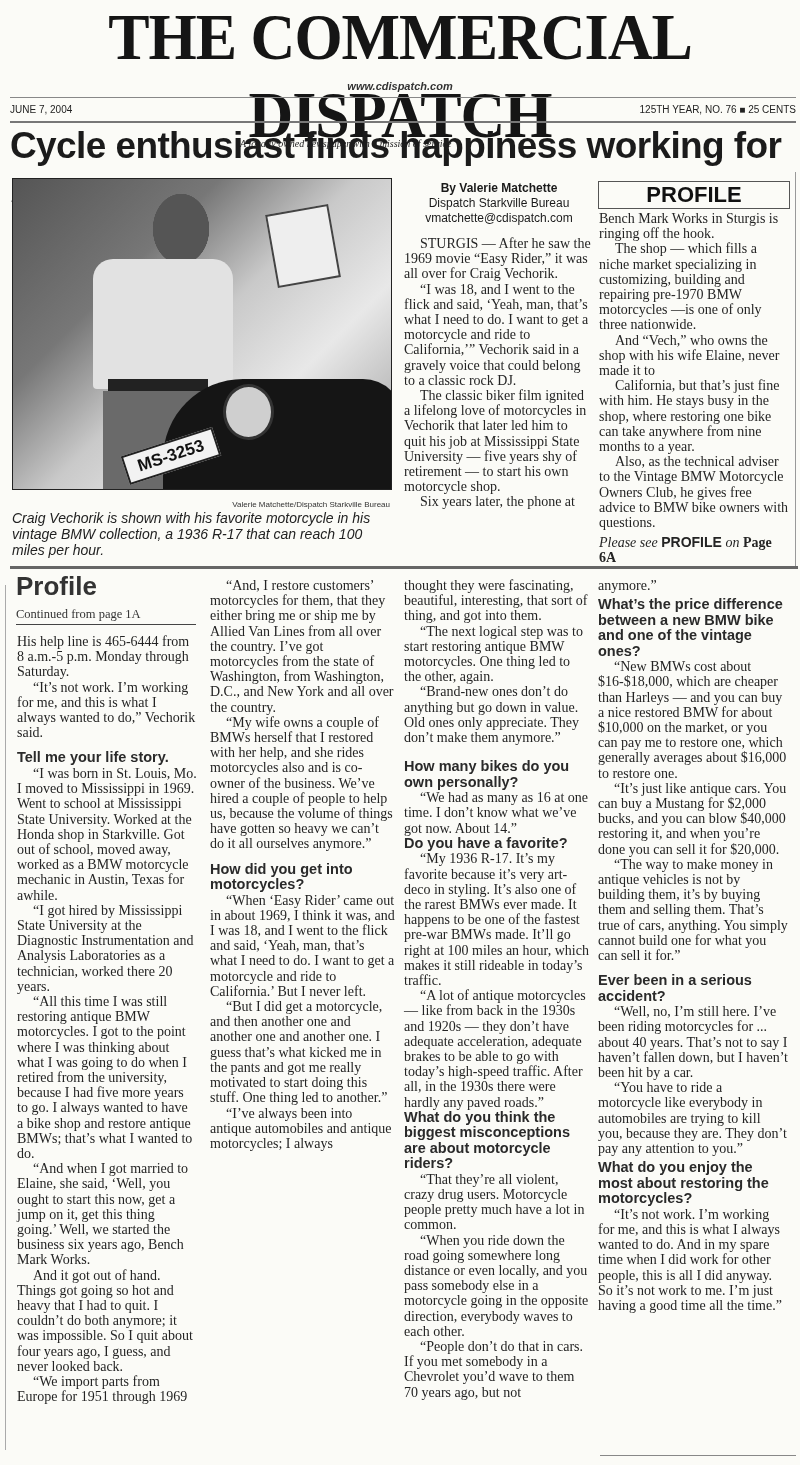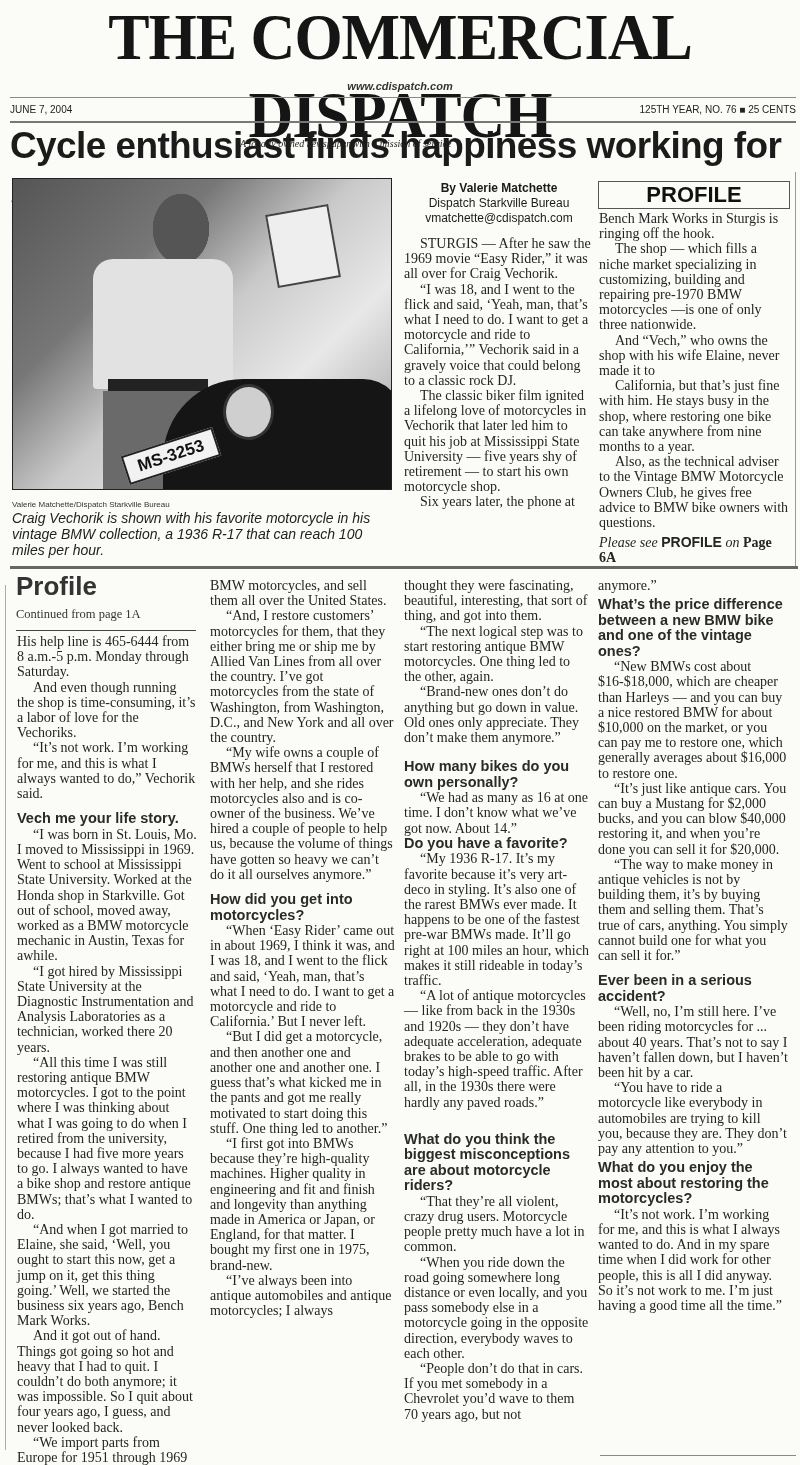--- a/index.html
+++ b/index.html
@@ -42,37 +42,37 @@
     border:1px solid #222; overflow:hidden;
   }
   .photo .shirt { position:absolute; left:80px; top:80px; width:140px; height:130px; background:#e2e2e2; border-radius:20px 20px 4px 4px; }
   .photo .belt { position:absolute; left:95px; top:200px; width:100px; height:12px; background:#222; }
   .photo .pants { position:absolute; left:90px; top:212px; width:110px; height:100px; background:#6a6a6a; }
   .photo .bike { position:absolute; left:150px; top:200px; width:240px; height:120px; background:#151515; border-radius:80px 40px 0 0; }
   .photo .lamp { position:absolute; left:210px; top:205px; width:45px; height:50px; background:#cfcfcf; border-radius:50%; border:3px solid #333; }
   .photo .plate { position:absolute; left:110px; top:262px; width:92px; height:26px; background:#f2f2f2; border:2px solid #222; transform:rotate(-18deg);
     font-family:"Liberation Sans", sans-serif; font-weight:bold; font-size:17px; text-align:center; line-height:26px; color:#111; }
   .photo .poster { position:absolute; left:258px; top:30px; width:60px; height:70px; background:#eee; border:2px solid #444; transform:rotate(-10deg); }
-  .credit { left:12px; top:500px; width:378px; font-family:"Liberation Sans", sans-serif; font-size:8px; color:#333; }
+  .credit { left:12px; top:500px; width:378px; text-align:right; font-family:"Liberation Sans", sans-serif; font-size:8px; color:#333; }
   .caption { left:12px; top:510px; width:380px; font-family:"Liberation Sans", sans-serif; font-style:italic; font-size:14px; line-height:16px; color:#222; }
   .byline { left:404px; top:181px; width:190px; text-align:center; font-family:"Liberation Sans", sans-serif; font-size:12px; line-height:15px; }
   .byline .name { font-weight:bold; }
   .col { font-size:14px; line-height:15.2px; color:#242424; }
   .col p { margin:0; text-indent:16px; }
   .col p.noind { text-indent:0; }
   .col h3 { margin:6px 0 0 0; font-family:"Liberation Sans", sans-serif; font-weight:bold; font-size:14.5px; line-height:15.5px; color:#2a2a2a; }
   .profilebox { left:598px; top:181px; width:190px; height:26px; border:1px solid #555;
     text-align:center; font-family:"Liberation Sans", sans-serif; font-weight:bold; font-size:22px; line-height:26px; color:#111; }
   .seepage { font-style:italic; }
   .seepage b { font-style:normal; font-family:"Liberation Sans", sans-serif; }
   .seepage strong { font-style:normal; }
   .vline { left:795px; top:172px; width:1px; height:395px; background:#999; }
   .rule3 { left:10px; top:566px; width:788px; height:3px; background:#666; }
   .profile-h { left:16px; top:570px; font-family:"Liberation Sans", sans-serif; font-weight:bold; font-size:26px; line-height:32px; color:#333; }
-  .contline { left:16px; top:607px; width:180px; font-size:12.5px; color:#333; border-bottom:1px solid #444; padding-bottom:8px; }
+  .contline { left:16px; top:607px; width:180px; font-size:12.5px; color:#333; border-bottom:1px solid #444; padding-bottom:2px; }
   .leftedge { left:5px; top:585px; width:1px; height:865px; background:#aaa; }
   .endrule { left:600px; top:1455px; width:196px; height:1px; background:#888; }
 </style>
 </head>
 <body>
 
 <div class="abs masthead">THE COMMERCIAL DISPATCH</div>
 <div class="abs url">www.cdispatch.com</div>
 <div class="abs rule1"></div>
 <div class="abs dateline">
@@ -121,52 +121,49 @@
 <div class="abs vline"></div>
 
 <div class="abs rule3"></div>
 
 <div class="abs leftedge"></div>
 <div class="abs profile-h">Profile</div>
 <div class="abs contline">Continued from page 1A</div>
 
 <div class="abs col" style="left:17px; top:634px; width:180px;">
   <p class="noind">His help line is 465-6444 from 8 a.m.-5 p.m. Monday through Saturday.</p>
-  <p>And even though running the shop is time-consuming, it’s a labor of love for the Vechoriks.</p>
   <p>“It’s not work. I’m working for me, and this is what I always wanted to do,” Vechorik said.</p>
-  <h3 style="margin-top:10px;">Vech me your life story.</h3>
+  <h3 style="margin-top:10px;">Tell me your life story.</h3>
   <p>“I was born in St. Louis, Mo. I moved to Mississippi in 1969. Went to school at Mississippi State University. Worked at the Honda shop in Starkville. Got out of school, moved away, worked as a BMW motorcycle mechanic in Austin, Texas for awhile.</p>
   <p>“I got hired by Mississippi State University at the Diagnostic Instrumentation and Analysis Laboratories as a technician, worked there 20 years.</p>
   <p>“All this time I was still restoring antique BMW motorcycles. I got to the point where I was thinking about what I was going to do when I retired from the university, because I had five more years to go. I always wanted to have a bike shop and restore antique BMWs; that’s what I wanted to do.</p>
   <p>“And when I got married to Elaine, she said, ‘Well, you ought to start this now, get a jump on it, get this thing going.’ Well, we started the business six years ago, Bench Mark Works.</p>
   <p>And it got out of hand. Things got going so hot and heavy that I had to quit. I couldn’t do both anymore; it was impossible. So I quit about four years ago, I guess, and never looked back.</p>
   <p>“We import parts from Europe for 1951 through 1969</p>
 </div>
 
 <div class="abs col" style="left:210px; top:578px; width:185px;">
-  <p class="noind">BMW motorcycles, and sell them all over the United States.</p>
   <p>“And, I restore customers’ motorcycles for them, that they either bring me or ship me by Allied Van Lines from all over the country. I’ve got motorcycles from the state of Washington, from Washington, D.C., and New York and all over the country.</p>
   <p>“My wife owns a couple of BMWs herself that I restored with her help, and she rides motorcycles also and is co-owner of the business. We’ve hired a couple of people to help us, because the volume of things have gotten so heavy we can’t do it all ourselves anymore.”</p>
   <h3 style="margin-top:10px;">How did you get into motorcycles?</h3>
   <p>“When ‘Easy Rider’ came out in about 1969, I think it was, and I was 18, and I went to the flick and said, ‘Yeah, man, that’s what I need to do. I want to get a motorcycle and ride to California.’ But I never left.</p>
   <p>“But I did get a motorcycle, and then another one and another one and another one. I guess that’s what kicked me in the pants and got me really motivated to start doing this stuff. One thing led to another.”</p>
-  <p>“I first got into BMWs because they’re high-quality machines. Higher quality in engineering and fit and finish and longevity than anything made in America or Japan, or England, for that matter. I bought my first one in 1975, brand-new.</p>
   <p>“I’ve always been into antique automobiles and antique motorcycles; I always</p>
 </div>
 
 <div class="abs col" style="left:404px; top:578px; width:185px;">
   <p class="noind">thought they were fascinating, beautiful, interesting, that sort of thing, and got into them.</p>
   <p>“The next logical step was to start restoring antique BMW motorcycles. One thing led to the other, again.</p>
   <p>“Brand-new ones don’t do anything but go down in value. Old ones only appreciate. They don’t make them anymore.”</p>
   <h3 style="margin-top:14px;">How many bikes do you own personally?</h3>
   <p>“We had as many as 16 at one time. I don’t know what we’ve got now. About 14.”</p>
   <h3 style="margin-top:0;">Do you have a favorite?</h3>
   <p>“My 1936 R-17. It’s my favorite because it’s very art-deco in styling. It’s also one of the rarest BMWs ever made. It happens to be one of the fastest pre-war BMWs made. It’ll go right at 100 miles an hour, which makes it still rideable in today’s traffic.</p>
   <p>“A lot of antique motorcycles — like from back in the 1930s and 1920s — they don’t have adequate acceleration, adequate brakes to be able to go with today’s high-speed traffic. After all, in the 1930s there were hardly any paved roads.”</p>
-  <h3 style="margin-top:22px;">What do you think the biggest misconceptions are about motorcycle riders?</h3>
+  <h3 style="margin-top:0;">What do you think the biggest misconceptions are about motorcycle riders?</h3>
   <p>“That they’re all violent, crazy drug users. Motorcycle people pretty much have a lot in common.</p>
   <p>“When you ride down the road going somewhere long distance or even locally, and you pass somebody else in a motorcycle going in the opposite direction, everybody waves to each other.</p>
   <p>“People don’t do that in cars. If you met somebody in a Chevrolet you’d wave to them 70 years ago, but not</p>
 </div>
 
 <div class="abs col" style="left:598px; top:578px; width:190px;">
   <p class="noind">anymore.”</p>
   <h3 style="margin-top:4px;">What’s the price difference between a new BMW bike and one of the vintage ones?</h3>
   <p>“New BMWs cost about $16-$18,000, which are cheaper than Harleys — and you can buy a nice restored BMW for about $10,000 on the market, or you can pay me to restore one, which generally averages about $16,000 to restore one.</p>
   <p>“It’s just like antique cars. You can buy a Mustang for $2,000 bucks, and you can blow $40,000 restoring it, and when you’re done you can sell it for $20,000.</p>

